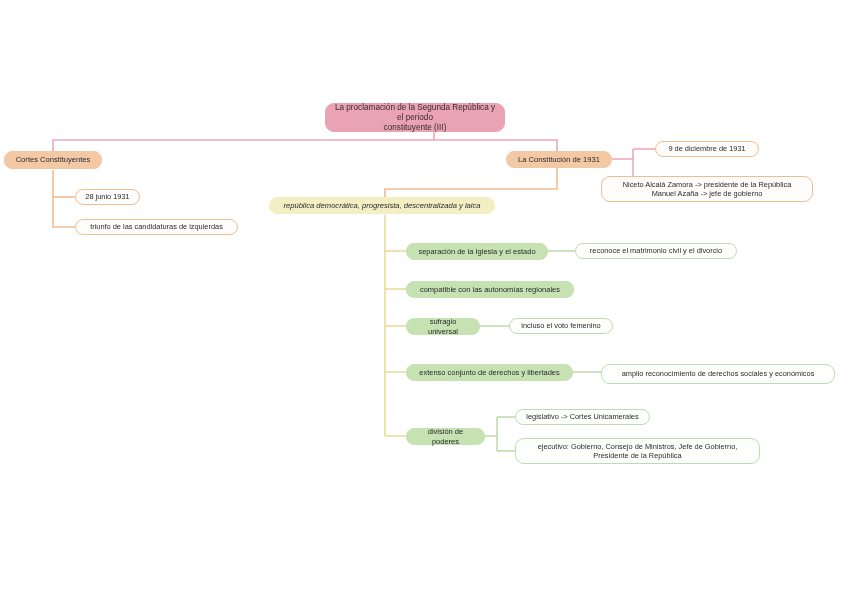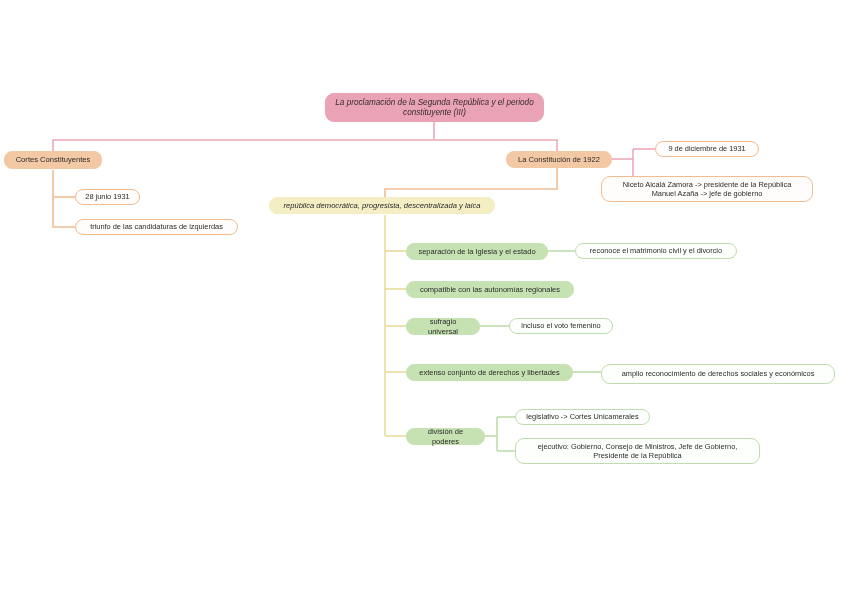--- a/index.html
+++ b/index.html
@@ -127,30 +127,30 @@
     <path d="M 548 251 L 575 251" fill="none" stroke="#bfdcae" stroke-width="1.6"></path>
     <path d="M 480 326 L 509 326" fill="none" stroke="#bfdcae" stroke-width="1.6"></path>
     <path d="M 573 372 L 601 372" fill="none" stroke="#bfdcae" stroke-width="1.6"></path>
 
     <path d="M 485 436 L 497 436" fill="none" stroke="#bfdcae" stroke-width="1.6"></path>
     <path d="M 497 417 L 497 451" fill="none" stroke="#bfdcae" stroke-width="1.6"></path>
     <path d="M 497 417 L 515 417" fill="none" stroke="#bfdcae" stroke-width="1.6"></path>
     <path d="M 497 451 L 515 451" fill="none" stroke="#bfdcae" stroke-width="1.6"></path>
   </svg>
 
-  <div class="node n-root" style="left:325px; top:93px; width:219px; height:29px;font-style:italic;">La proclamación de la Segunda República y el periodo
+  <div class="node n-root" style="left:325px; top:103px; width:180px; height:29px;">La proclamación de la Segunda República y el periodo
 constituyente (III)</div>
 
   <div class="node n-orange-fill" style="left:4px; top:151px; width:98px; height:18px;">Cortes Constituyentes</div>
 
   <div class="node n-orange-out" style="left:75px; top:189px; width:65px; height:16px;">28 junio 1931</div>
 
   <div class="node n-orange-out" style="left:75px; top:219px; width:163px; height:16px;">triunfo de las candidaturas de izquierdas</div>
 
-  <div class="node n-orange-fill" style="left:506px; top:151px; width:106px; height:17px;">La Constitución de 1922</div>
+  <div class="node n-orange-fill" style="left:506px; top:151px; width:106px; height:17px;">La Constitución de 1931</div>
 
   <div class="node n-orange-out" style="left:655px; top:141px; width:104px; height:16px;">9 de diciembre de 1931</div>
 
   <div class="node n-orange-out" style="left:601px; top:176px; width:212px; height:26px;">Niceto Alcalá Zamora -&gt; presidente de la República
 Manuel Azaña -&gt; jefe de gobierno</div>
 
   <div class="node n-yellow-fill" style="left:269px; top:197px; width:226px; height:17px;">república democrática, progresista, descentralizada y laica</div>
 
   <div class="node n-green-fill" style="left:406px; top:243px; width:142px; height:17px;">separación de la Iglesia y el estado</div>
 

